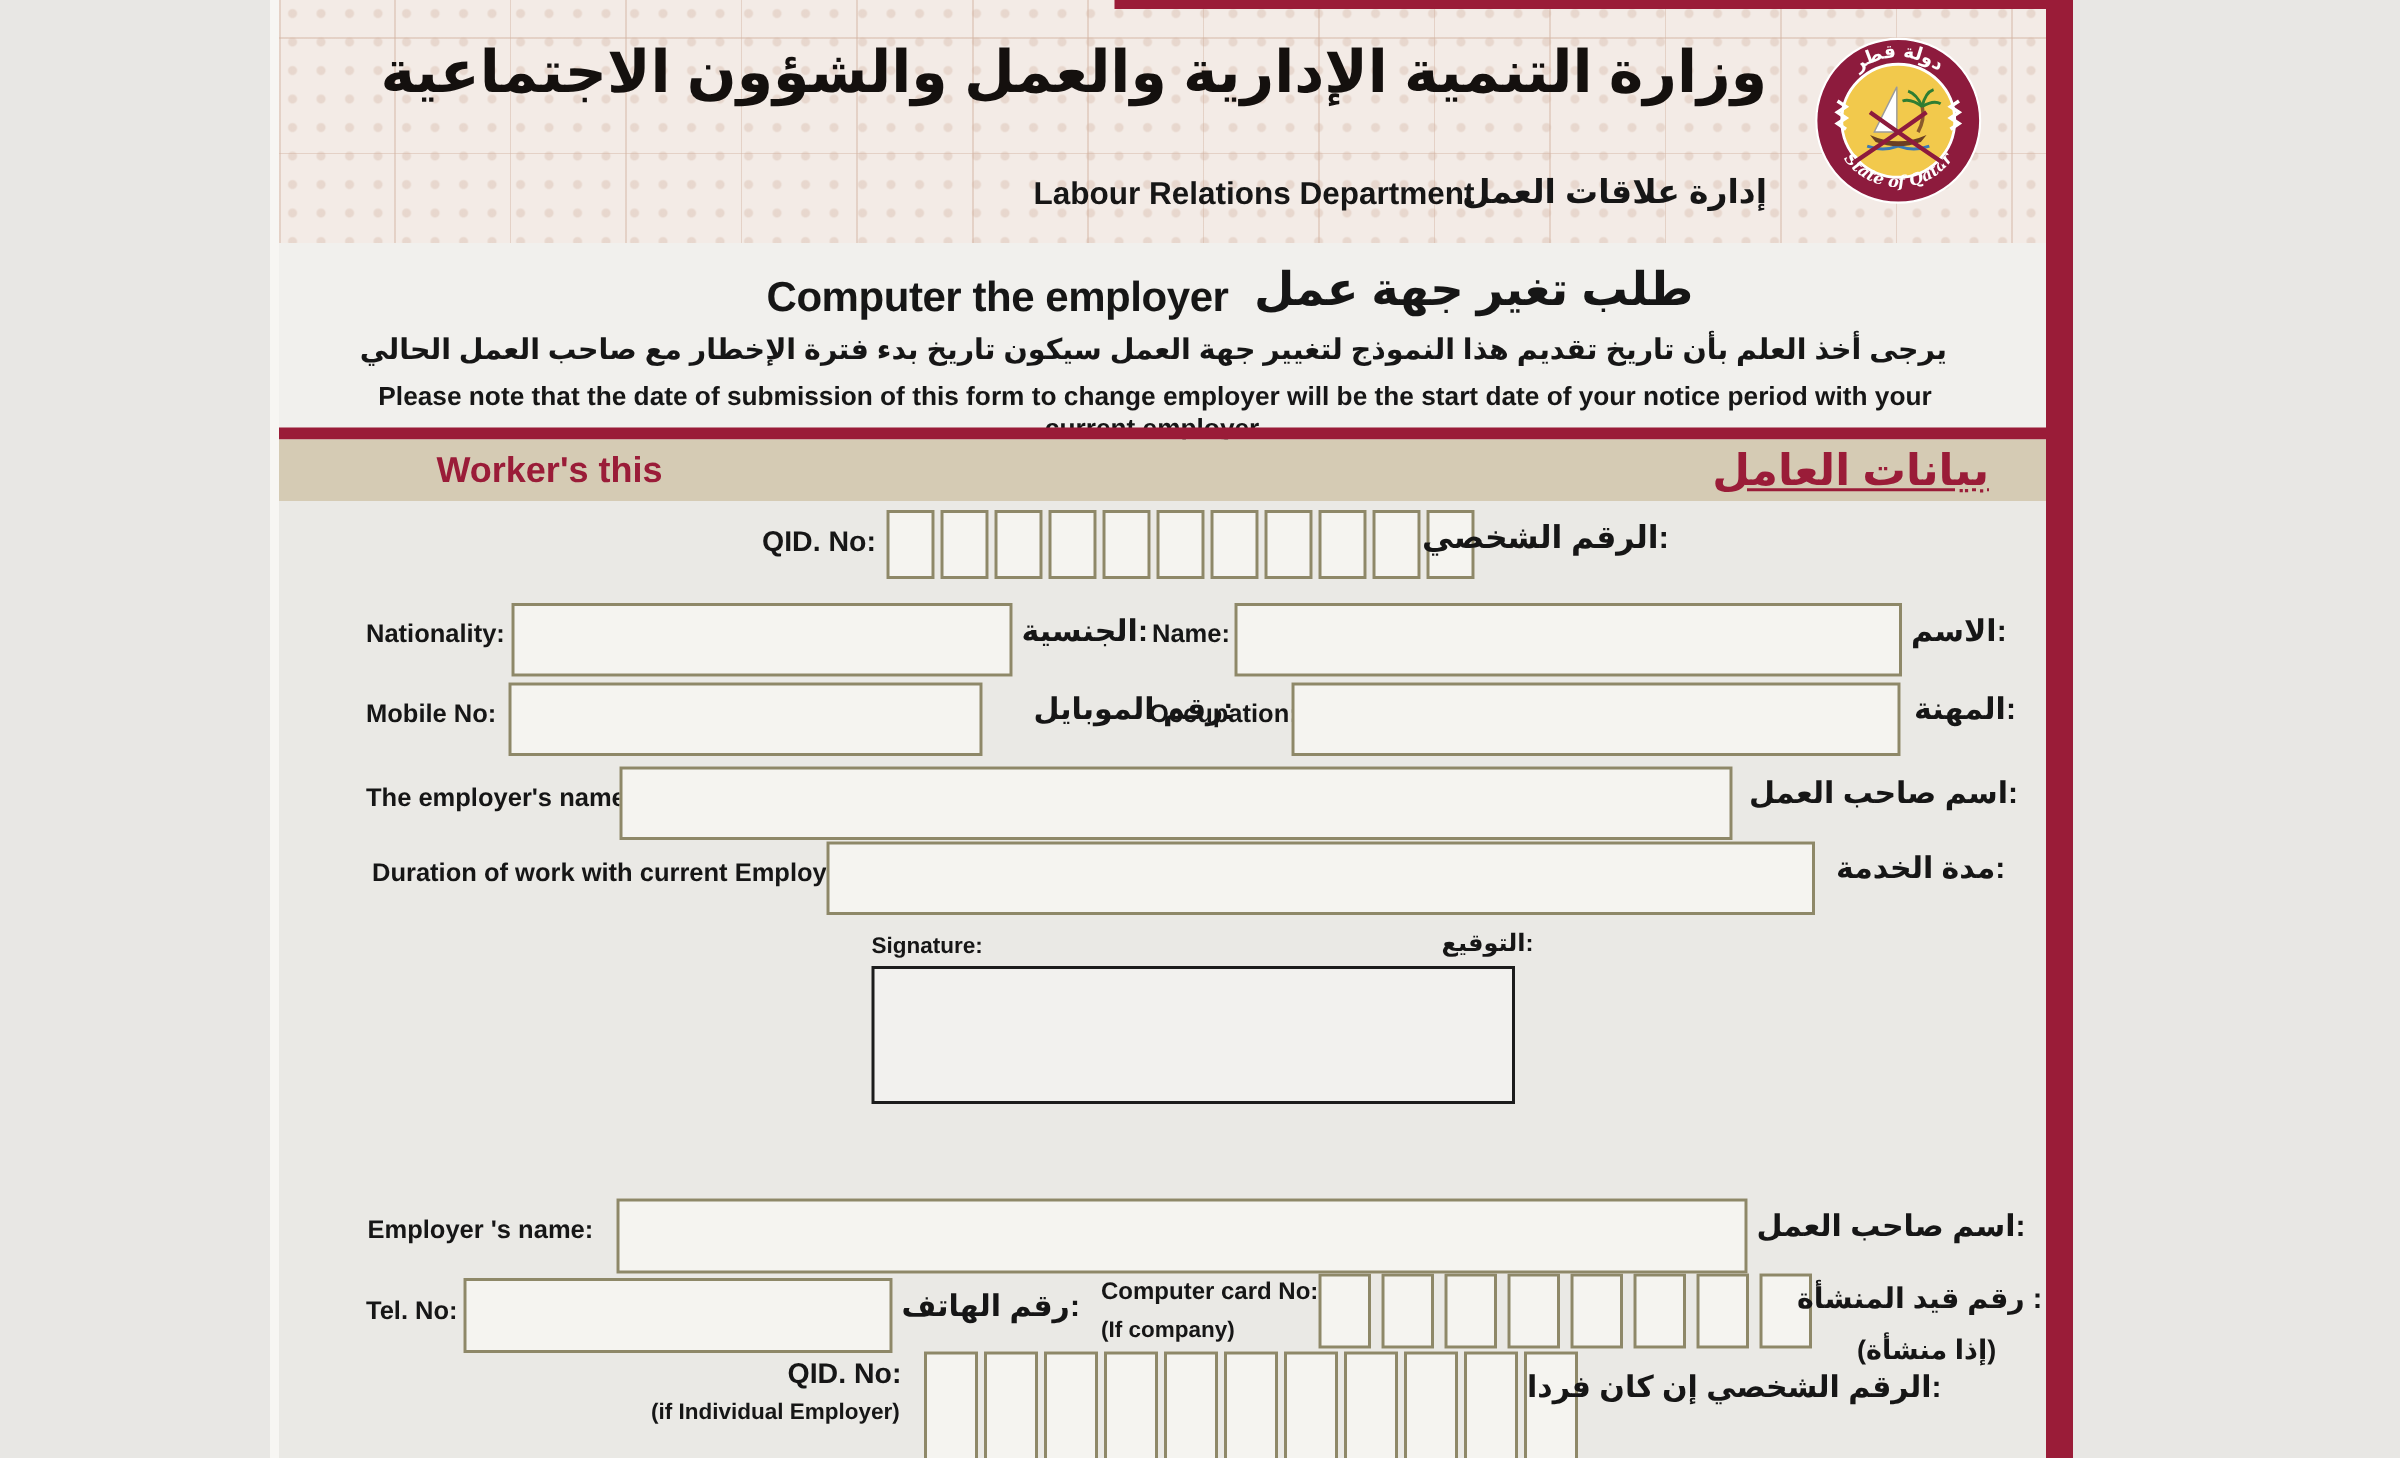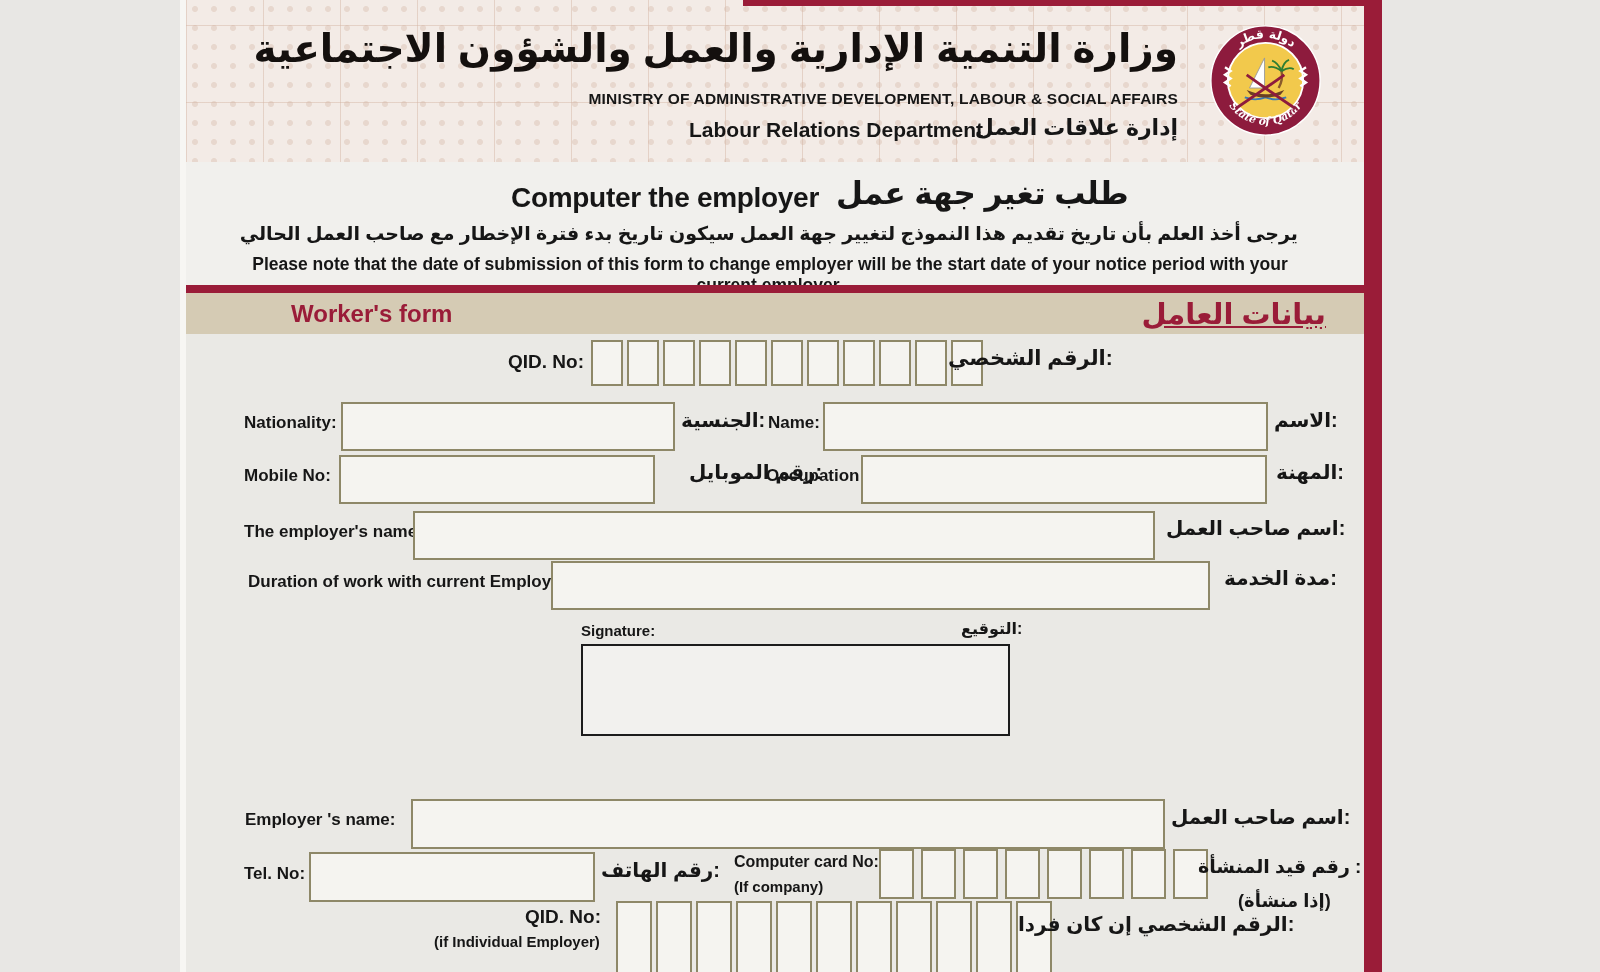--- a/index.html
+++ b/index.html
@@ -55,21 +55,20 @@
   .cells.qid-n .cell{width:32px;height:71px;margin-right:4px;}
   .sig-box{position:absolute;left:395px;top:644px;width:425px;height:88px;background:#f2f1ee;border:2px solid #1c1c1c;}
 </style>
 </head>
 <body>
 
 <div class="page">
 
   <div class="header">
     <div class="ministry-ar">وزارة التنمية الإدارية والعمل والشؤون الاجتماعية</div>
-    <div class="ministry-en">MINISTRY OF ADMINISTRATIVE DEVELOPMENT, LABOUR &amp; SOCIAL AFFAIRS</div>
     <div class="dept-en">Labour Relations Department</div>
     <div class="dept-ar">إدارة علاقات العمل</div>
 
     <svg class="emblem" viewBox="0 0 120 120">
       <defs>
         <path id="arcTop" d="M 15,60 A 45,45 0 0 1 105,60"></path>
         <path id="arcBot" d="M 13,60 A 47,47 0 0 0 107,60"></path>
       </defs>
       <circle cx="60" cy="60" r="58" fill="#8d1b3d"></circle>
       <circle cx="60" cy="60" r="58" fill="none" stroke="#ffffff" stroke-width="1.5"></circle>
@@ -106,21 +105,21 @@
   <div class="title-sec">
     <div class="title-en">Computer the employer</div>
     <div class="title-ar">طلب تغير جهة عمل</div>
     <div class="note-ar">يرجى أخذ العلم بأن تاريخ تقديم هذا النموذج لتغيير جهة العمل سيكون تاريخ بدء فترة الإخطار مع صاحب العمل الحالي</div>
     <div class="note-en">Please note that the date of submission of this form to change employer will be the start date of your notice period with your current employer.</div>
   </div>
 
   <div class="divider" style="top:285px;"></div>
 
   <div class="band" style="top:293px;height:41px;">
-    <span class="b-en">Worker's form</span>
+    <span class="b-en">Worker's this</span>
     <span class="b-ar">بيانات العامل</span>
   </div>
 
   <div class="lbl" style="left:290px;width:108px;top:351px;text-align:right;font-size:19px;">QID. No:</div>
   <div class="cells qid-w" style="left:405px;top:340px;">
       <div class="cell"></div>
       <div class="cell"></div>
       <div class="cell"></div>
       <div class="cell"></div>
       <div class="cell"></div>

